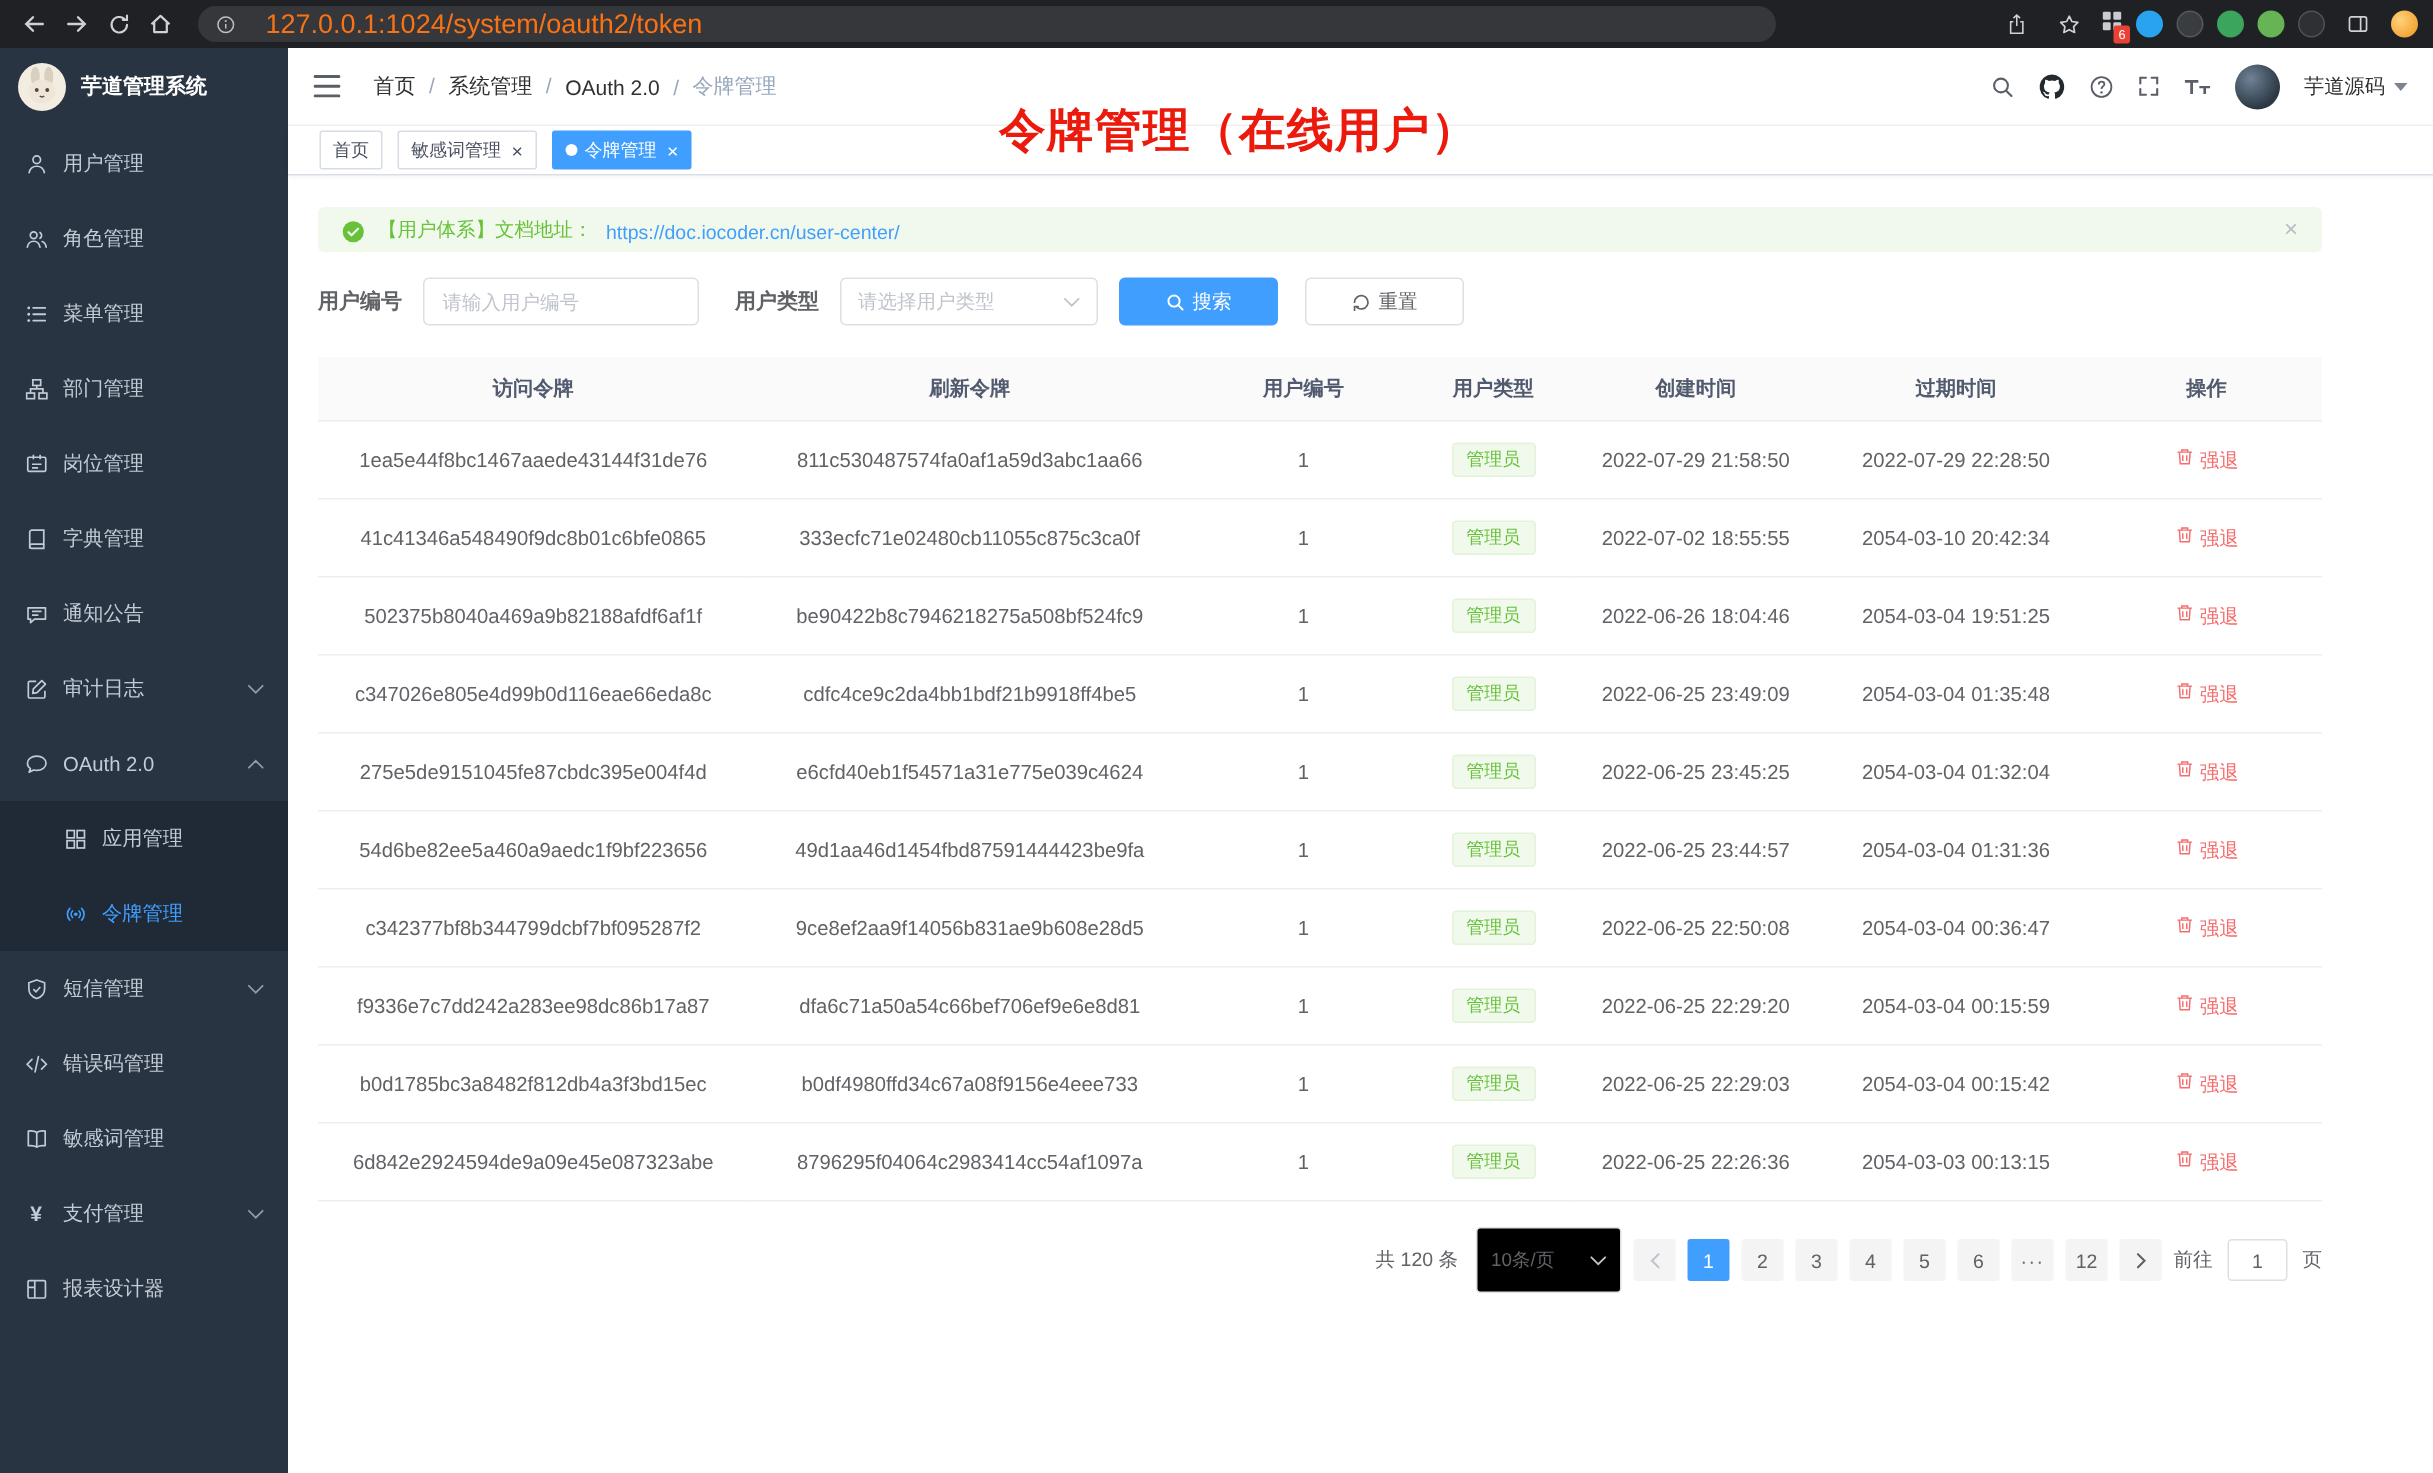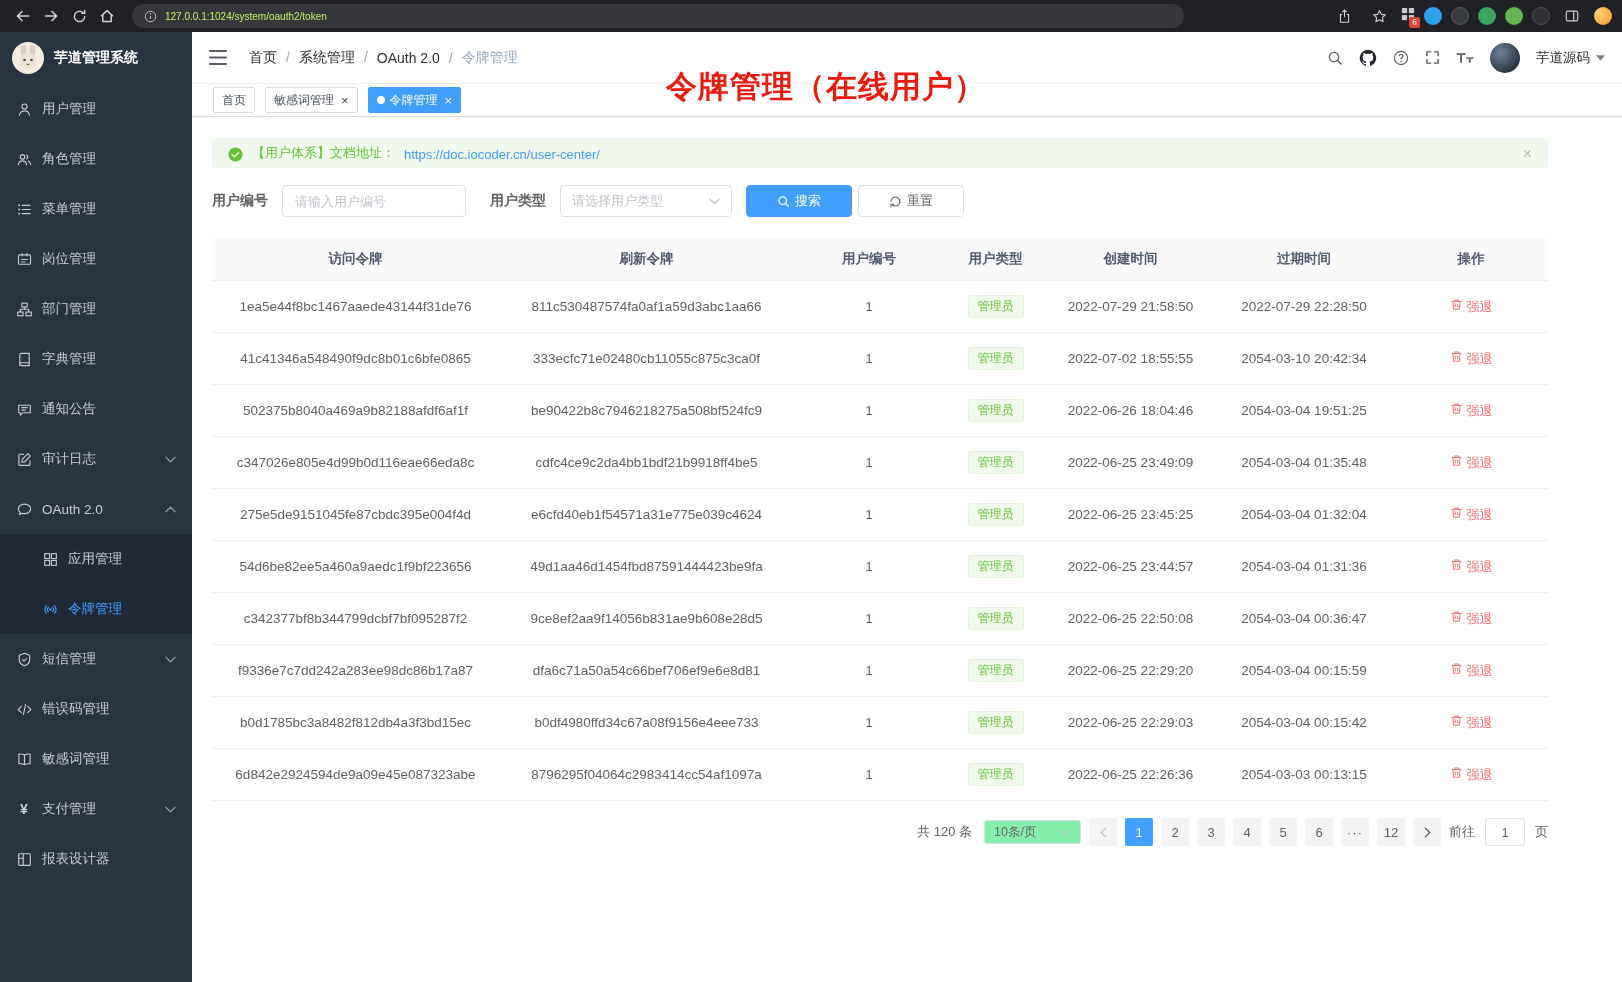--- a/index.html
+++ b/index.html
@@ -2,21 +2,21 @@
 <html><head>
 <meta charset="utf-8">
 <style>
   *{margin:0;padding:0;box-sizing:border-box}
   html,body{width:1622px;height:982px}
   body{font-family:"Liberation Sans","DejaVu Sans",sans-serif;background:#fff;overflow:hidden;position:relative}
 
   
   .browser{height:32px;background:#202124;display:flex;align-items:center;padding:0 10px;gap:2px;color:#d5d7da}
   .bicon{width:26px;height:24px;display:flex;align-items:center;justify-content:center;color:#cfd1d4;border-radius:50%;cursor:pointer;flex:none}
-  .url{flex:1;max-width:1052px;height:24px;background:#36373a;border-radius:12px;display:flex;align-items:center;gap:8px;padding:0 12px;margin:0 10px;color:#bef264;font-size:10px;cursor:text}
+  .url{flex:1;max-width:1052px;height:24px;background:#36373a;border-radius:12px;display:flex;align-items:center;gap:20px;padding:0 12px;margin:0 10px;color:#f97316;font-size:18px;cursor:text}
   .url-ic{display:flex;color:#bdc1c6}
   .bright{display:flex;align-items:center;gap:9px;margin-left:auto}
   .ext{width:18px;height:18px;border-radius:50%;flex:none;cursor:pointer}
   .dot-blue{background:#2aa3ef}
   .dot-dark{background:#3a3d40;border:1px solid #55585c}
   .dot-green{background:#3ba55d}
   .dot-green2{background:#67b457}
   .dot-dark2{background:#2e3033;border:1px solid #505356}
   .dot-orange{background:radial-gradient(circle at 35% 35%,#ffd27a,#f0941f)}
   .ext-badge-wrap{position:relative;display:flex;align-items:center;color:#c9cbce;cursor:pointer}
@@ -68,33 +68,33 @@
   .alert-close{margin-left:auto;color:#b9bdc3;font-size:16px;line-height:1;cursor:pointer}
 
   .filters{display:flex;align-items:center;margin-top:17px;font-size:14px;color:#606266}
   .f-label{font-weight:700;margin-right:14px;white-space:nowrap}
   .f-input{width:184px;height:32px;border:1px solid #dcdfe6;border-radius:4px;padding:0 12px;font-size:13px;color:#606266;margin-right:24px;font-family:inherit;outline:none}
   .f-input::placeholder{color:#c0c4cc}
   .f-select{width:172px;height:32px;border:1px solid #dcdfe6;border-radius:4px;display:flex;align-items:center;justify-content:space-between;padding:0 11px;color:#c0c4cc;font-size:13px;margin-right:14px;cursor:pointer;background:#fff}
   .sel-arrow{display:flex;color:#c0c4cc}
   .btn{height:32px;display:inline-flex;align-items:center;gap:5px;padding:0 30px;border-radius:4px;font-size:13px;cursor:pointer;font-family:inherit}
   .btn-primary{background:#409eff;color:#fff;border:1px solid #409eff}
-  .btn-plain{background:#fff;color:#606266;border:1px solid #dcdfe6;margin-left:6px}
+  .btn-plain{background:#fff;color:#606266;border:1px solid #dcdfe6;margin-left:18px}
   .btn .bic{display:flex}
 
   .dtable{width:100%;border-collapse:collapse;margin-top:21px;font-size:13.5px;color:#606266;table-layout:fixed}
   .dtable th{background:#fafafa;color:#515a6e;font-weight:700;padding:12px 8px;text-align:center;border-bottom:1px solid #ebeef5;white-space:nowrap}
   .dtable td{padding:14px 8px;text-align:center;border-bottom:1px solid #ebeef5;white-space:nowrap;overflow:hidden;text-overflow:ellipsis}
   .tag-success{display:inline-block;padding:2px 9px;background:#f0f9eb;border:1px solid #e1f3d8;color:#67c23a;border-radius:3px;font-size:12px;line-height:17px}
   .dlink{color:#f56c6c;display:inline-flex;gap:4px;font-size:13px;cursor:pointer;text-decoration:none}
   .dlink-ic{display:flex}
 
   .pager{display:flex;align-items:center;justify-content:flex-end;gap:8px;margin-top:17px;font-size:13px;color:#606266}
   .p-total{margin-right:4px;white-space:nowrap}
-  .psize{width:97px;height:24px;border:1px solid #dcdfe6;border-radius:3px;display:flex;align-items:center;justify-content:space-between;padding:0 9px;font-size:12.5px;cursor:pointer;background:#86efac}
+  .psize{width:97px;height:44px;border:1px solid #dcdfe6;border-radius:3px;display:flex;align-items:center;justify-content:space-between;padding:0 9px;font-size:12.5px;cursor:pointer;background:#000000}
   .pages{display:flex;gap:8px}
   .pbtn{min-width:28px;height:28px;background:#f4f4f5;border-radius:2px;display:inline-flex;align-items:center;justify-content:center;font-size:13px;color:#606266;cursor:pointer;padding:0 4px}
   .pbtn.active{background:#409eff;color:#fff}
   .pbtn.disabled{color:#c0c4cc;cursor:default}
   .pbtn.more{letter-spacing:1px;color:#606266}
   .p-goto{white-space:nowrap}
   .goto-input{width:40px;height:28px;border:1px solid #dcdfe6;border-radius:3px;text-align:center;font-size:13px;color:#606266;font-family:inherit;outline:none;margin:0 2px}
 
   
   .annotation{position:absolute;left:666px;top:66px;color:#ec1a0d;font-size:31px;font-weight:700;letter-spacing:1px;z-index:99;pointer-events:none;white-space:nowrap}
@@ -220,38 +220,38 @@
               <circle cx="2.3" cy="12.5" r="1" fill="currentColor" stroke="none"></circle>
             </svg>
           </span>
           <span class="mi-label">菜单管理</span>
 
         </div>
 
         <div class="menu-item item">
           <span class="mi-icon">
             <svg viewBox="0 0 16 16" width="15" height="15" fill="none" stroke="currentColor" stroke-width="1.2">
-              <rect x="1.6" y="3" width="12.8" height="10" rx="1"></rect>
-              <path d="M5.6 1.2v3.2M10.4 1.2v3.2M4.6 8h6.8M4.6 10.6h4.4"></path>
-            </svg>
-          </span>
-          <span class="mi-label">岗位管理</span>
-
-        </div>
-
-        <div class="menu-item item">
-          <span class="mi-icon">
-            <svg viewBox="0 0 16 16" width="15" height="15" fill="none" stroke="currentColor" stroke-width="1.2">
               <rect x="5.2" y="1.3" width="5.6" height="4"></rect>
               <rect x="0.8" y="10.7" width="5.6" height="4"></rect>
               <rect x="9.6" y="10.7" width="5.6" height="4"></rect>
               <path d="M8 5.3v2.4M3.6 10.7V7.7h8.8v3"></path>
             </svg>
           </span>
           <span class="mi-label">部门管理</span>
+
+        </div>
+
+        <div class="menu-item item">
+          <span class="mi-icon">
+            <svg viewBox="0 0 16 16" width="15" height="15" fill="none" stroke="currentColor" stroke-width="1.2">
+              <rect x="1.6" y="3" width="12.8" height="10" rx="1"></rect>
+              <path d="M5.6 1.2v3.2M10.4 1.2v3.2M4.6 8h6.8M4.6 10.6h4.4"></path>
+            </svg>
+          </span>
+          <span class="mi-label">岗位管理</span>
 
         </div>
 
         <div class="menu-item item">
           <span class="mi-icon">
             <svg viewBox="0 0 16 16" width="15" height="15" fill="none" stroke="currentColor" stroke-width="1.2">
               <path d="M3 14.5V3A1.5 1.5 0 0 1 4.5 1.5H13v10H4.5A1.5 1.5 0 0 0 3 13z"></path>
               <path d="M13 11.5v3H4.5A1.5 1.5 0 0 1 3 13"></path>
             </svg>
           </span>

